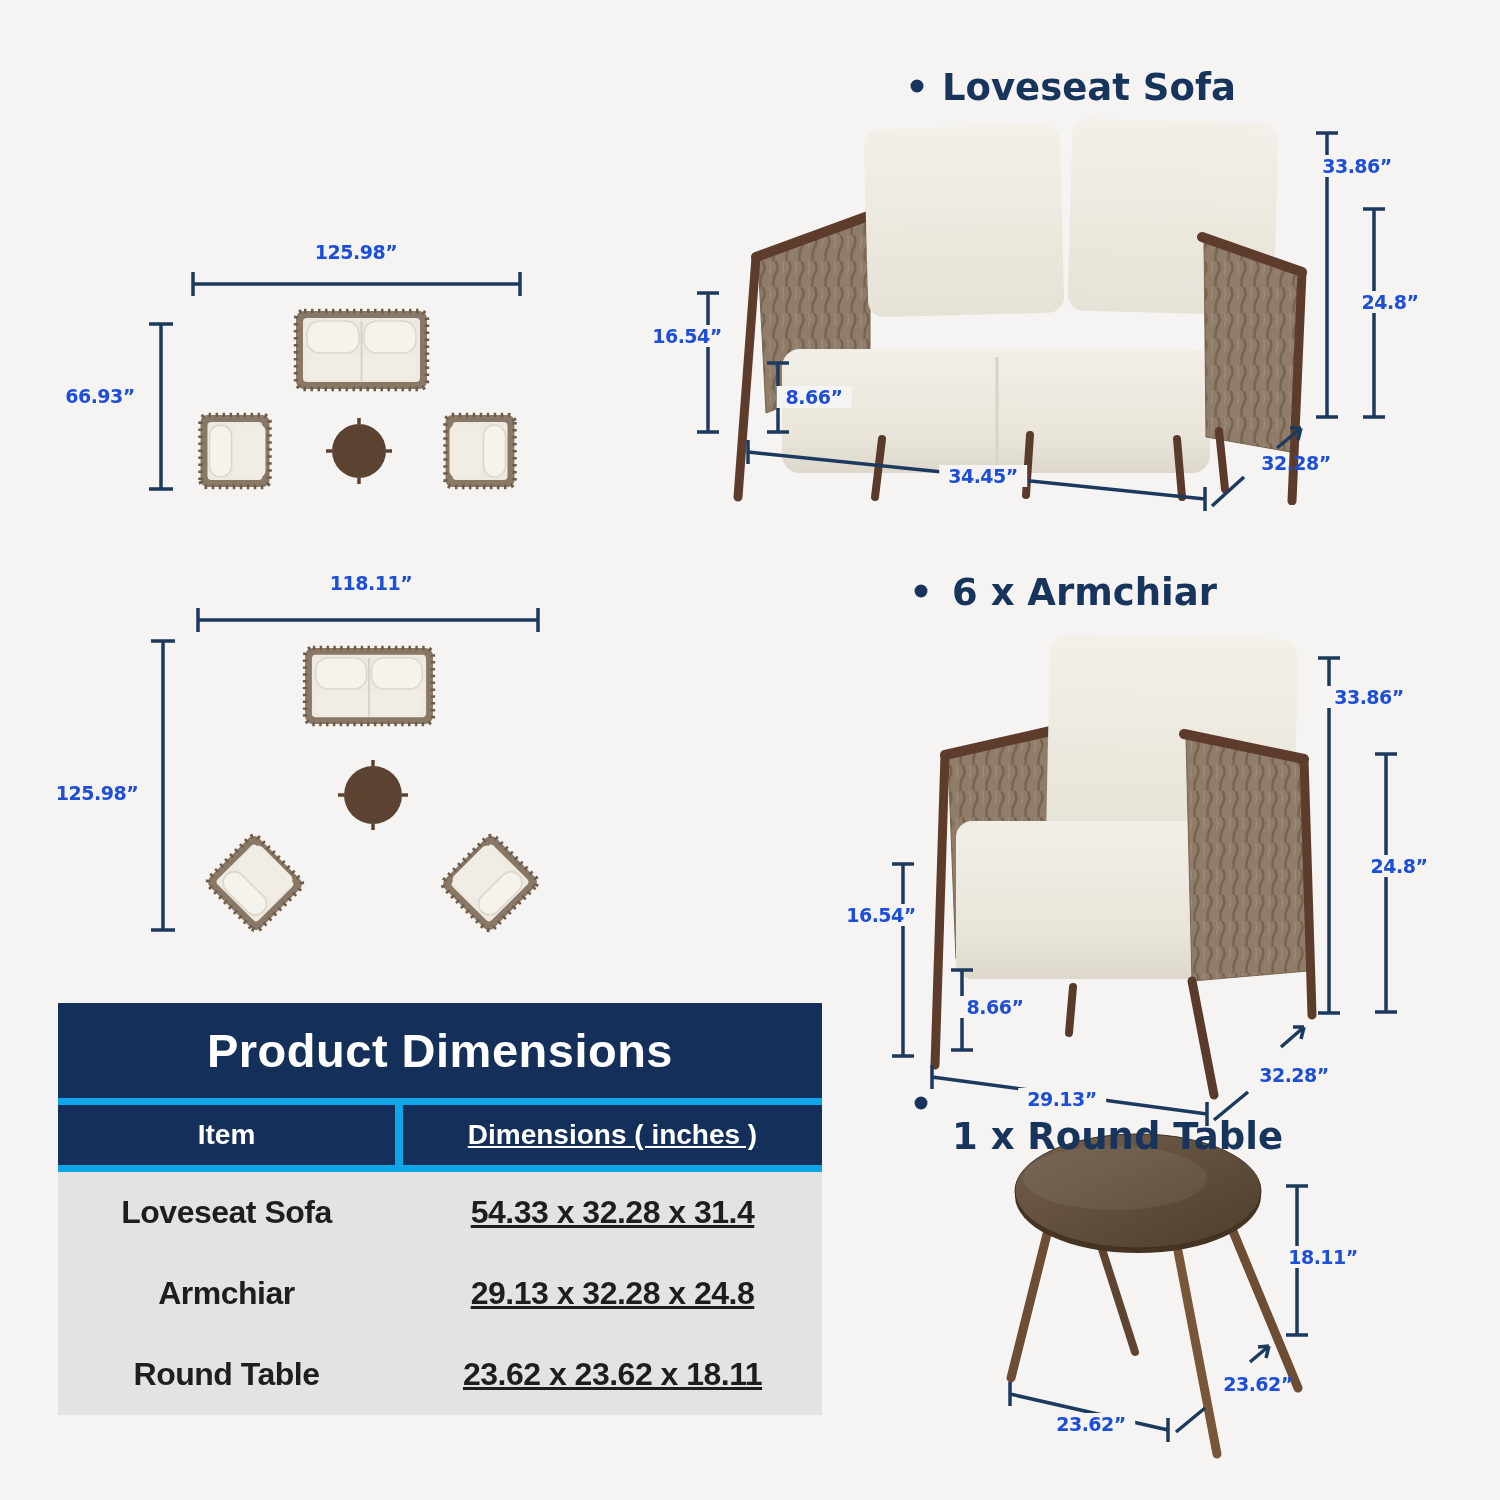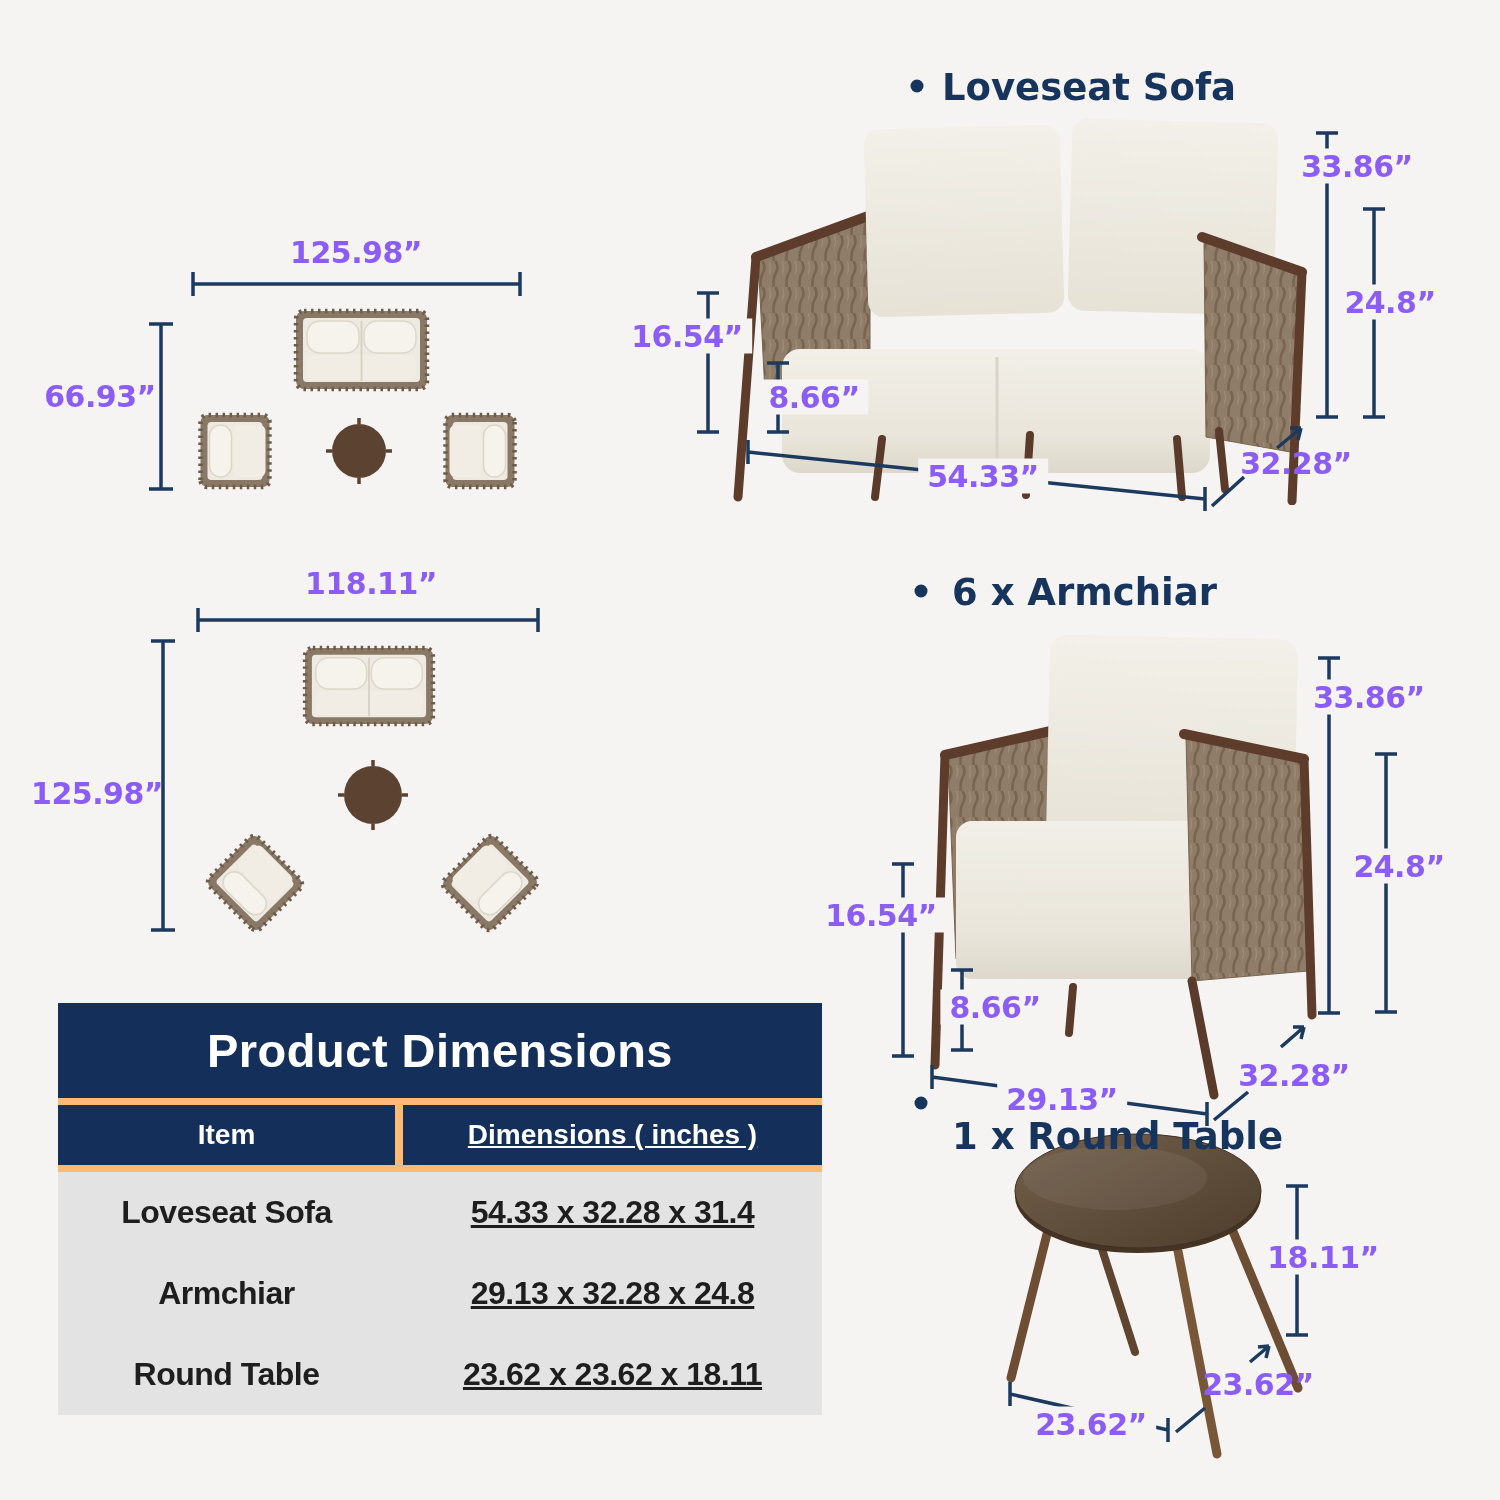--- a/index.html
+++ b/index.html
@@ -1,29 +1,29 @@
 <!DOCTYPE html>
 <html><head>
 <meta charset="utf-8">
 <style>
   html,body{margin:0;padding:0;}
   .canvas{position:relative;width:1500px;height:1500px;background:#f5f4f2;overflow:hidden;
           font-family:"DejaVu Sans",sans-serif;}
   .abs{position:absolute;}
   .overlay{position:absolute;left:0;top:0;pointer-events:none;}
   .overlay path{stroke:#1c3a5e;stroke-width:3.5;fill:none;}
-  .lbl{position:absolute;transform:translate(-50%,-50%);font-weight:bold;font-size:30px;
-       color:#8b5cf6;white-space:nowrap;letter-spacing:-0.5px;}
+  .lbl{position:absolute;transform:translate(-50%,-50%);font-weight:bold;font-size:19px;
+       color:#1d4ed8;white-space:nowrap;letter-spacing:-0.5px;}
   .lbl.bg{background:#f5f4f2;padding:0 9px;}
   .sec-title{position:absolute;transform:translateY(-50%);font-weight:bold;font-size:37px;
        color:#16345c;white-space:nowrap;}
   .bullet{position:absolute;width:13px;height:13px;border-radius:50%;background:#16345c;
        transform:translate(-50%,-50%);}
   
-  .ptable{position:absolute;left:58px;top:1003px;width:764px;height:364px;background:#fdba74;}
+  .ptable{position:absolute;left:58px;top:1003px;width:764px;height:364px;background:#0ea5e9;}
   .ptable-title{height:95px;background:#14305a;color:#ffffff;display:flex;align-items:center;
        justify-content:center;font-size:47px;font-weight:bold;font-family:"Liberation Sans",sans-serif;
        letter-spacing:0.5px;}
   .ptable-header{margin-top:7px;height:60px;display:flex;}
   .ptable-header .cell{background:#14305a;color:#ffffff;display:flex;align-items:center;
        justify-content:center;font-size:28px;font-weight:bold;font-family:"Liberation Sans",sans-serif;}
   .cell.item{width:337px;text-align:center;}
   .cell.gap{width:8px;background:transparent;}
   .cell.dims{width:411px;flex:1;text-decoration:underline;}
   .ptable-body{margin-top:7px;height:243px;display:flex;flex-direction:column;}
@@ -175,21 +175,21 @@
   <div class="lbl" style="left:100px;top:396px">66.93”</div>
   <div class="lbl" style="left:371px;top:583px">118.11”</div>
   <div class="lbl" style="left:97px;top:793px">125.98”</div>
 
   <span class="bullet" style="left:917px;top:86px"></span>
   <div class="sec-title" style="left:942px;top:87px">Loveseat Sofa</div>
   <div class="lbl bg" style="left:1357px;top:166px">33.86”</div>
   <div class="lbl bg" style="left:1390px;top:302px">24.8”</div>
   <div class="lbl bg" style="left:687px;top:336px">16.54”</div>
   <div class="lbl bg" style="left:814px;top:397px">8.66”</div>
-  <div class="lbl bg" style="left:983px;top:476px">54.33”</div>
+  <div class="lbl bg" style="left:983px;top:476px">34.45”</div>
   <div class="lbl" style="left:1296px;top:463px">32.28”</div>
 
   <span class="bullet" style="left:921px;top:591px"></span>
   <div class="sec-title" style="left:952px;top:592px">6 x Armchiar</div>
   <div class="lbl bg" style="left:1369px;top:697px">33.86”</div>
   <div class="lbl bg" style="left:1399px;top:866px">24.8”</div>
   <div class="lbl bg" style="left:881px;top:915px">16.54”</div>
   <div class="lbl bg" style="left:995px;top:1007px">8.66”</div>
   <div class="lbl bg" style="left:1062px;top:1099px">29.13”</div>
   <div class="lbl" style="left:1294px;top:1075px">32.28”</div>

